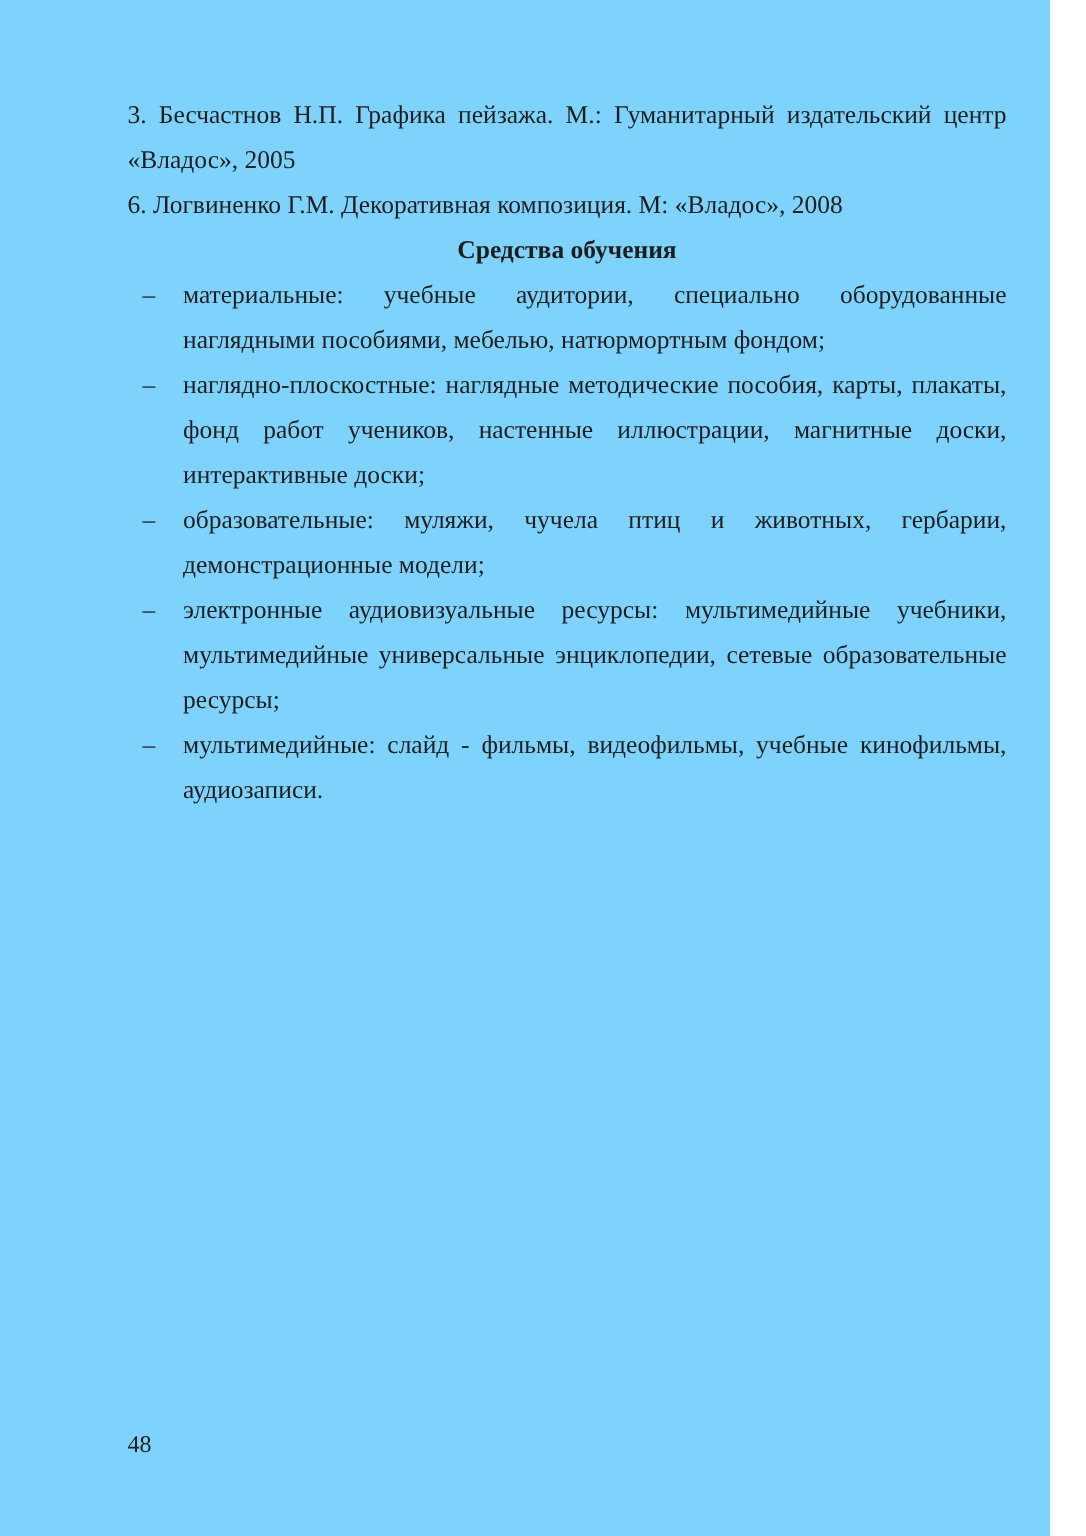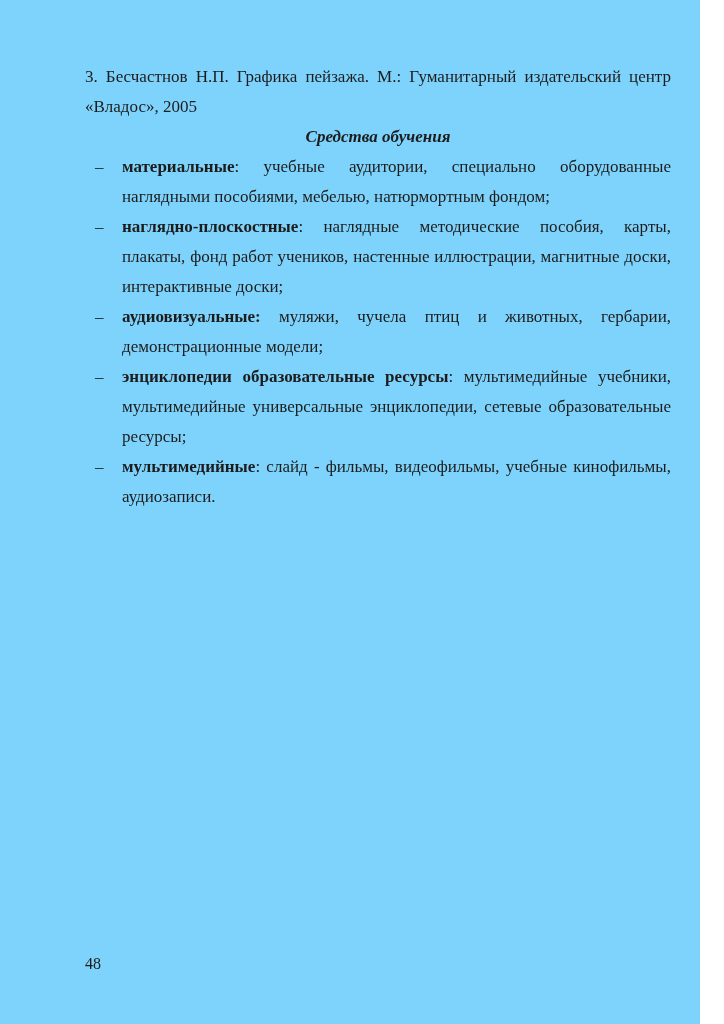--- a/index.html
+++ b/index.html
@@ -27,21 +27,20 @@
     font-size: 17px;
     line-height: 30px;
     text-align: justify;
     text-justify: inter-word;
   }
   .section-title {
     margin: 0;
     font-size: 17px;
     line-height: 30px;
     font-weight: bold;
-    font-style: italic;
     text-align: center;
   }
   .aids-list {
     list-style: none;
     margin: 0;
     padding: 0;
   }
   .aid {
     position: relative;
     padding-left: 37px;
@@ -50,55 +49,56 @@
     text-align: justify;
     text-justify: inter-word;
   }
   .dash {
     position: absolute;
     left: 10px;
     top: 0;
     font-weight: normal;
   }
   .term {
-    font-weight: bold;
+    font-weight: normal;
   }
   .page-number {
     position: absolute;
     left: 85px;
     top: 953px;
     width: 586px;
     font-size: 16px;
     line-height: 22px;
   }
 </style>
 </head>
 <body>
 
 <div class="sheet">
   <div class="content">
 
     <div>
       <p class="ref">3. Бесчастнов Н.П. Графика пейзажа. М.: Гуманитарный издательский центр «Владос», 2005</p>
+      <p class="ref">6. Логвиненко Г.М. Декоративная композиция. М: «Владос», 2008</p>
     </div>
 
     <h2 class="section-title">Средства обучения</h2>
 
     <ul class="aids-list">
       <li class="aid">
         <span class="dash">–</span><span class="term">материальные</span><span>: учебные аудитории, специально оборудованные наглядными пособиями, мебелью, натюрмортным фондом;</span>
       </li>
       <li class="aid">
         <span class="dash">–</span><span class="term">наглядно-плоскостные</span><span>: наглядные методические пособия, карты, плакаты, фонд работ учеников, настенные иллюстрации, магнитные доски, интерактивные доски;</span>
       </li>
       <li class="aid">
-        <span class="dash">–</span><span class="term">аудиовизуальные:</span><span> муляжи, чучела птиц и животных, гербарии, демонстрационные модели;</span>
+        <span class="dash">–</span><span class="term">образовательные:</span><span> муляжи, чучела птиц и животных, гербарии, демонстрационные модели;</span>
       </li>
       <li class="aid">
-        <span class="dash">–</span><span class="term">энциклопедии образовательные ресурсы</span><span>: мультимедийные учебники, мультимедийные универсальные энциклопедии, сетевые образовательные ресурсы;</span>
+        <span class="dash">–</span><span class="term">электронные аудиовизуальные ресурсы</span><span>: мультимедийные учебники, мультимедийные универсальные энциклопедии, сетевые образовательные ресурсы;</span>
       </li>
       <li class="aid">
         <span class="dash">–</span><span class="term">мультимедийные</span><span>: слайд - фильмы, видеофильмы, учебные кинофильмы, аудиозаписи.</span>
       </li>
     </ul>
 
   </div>
 
   <div class="page-number">48</div>
 </div>

